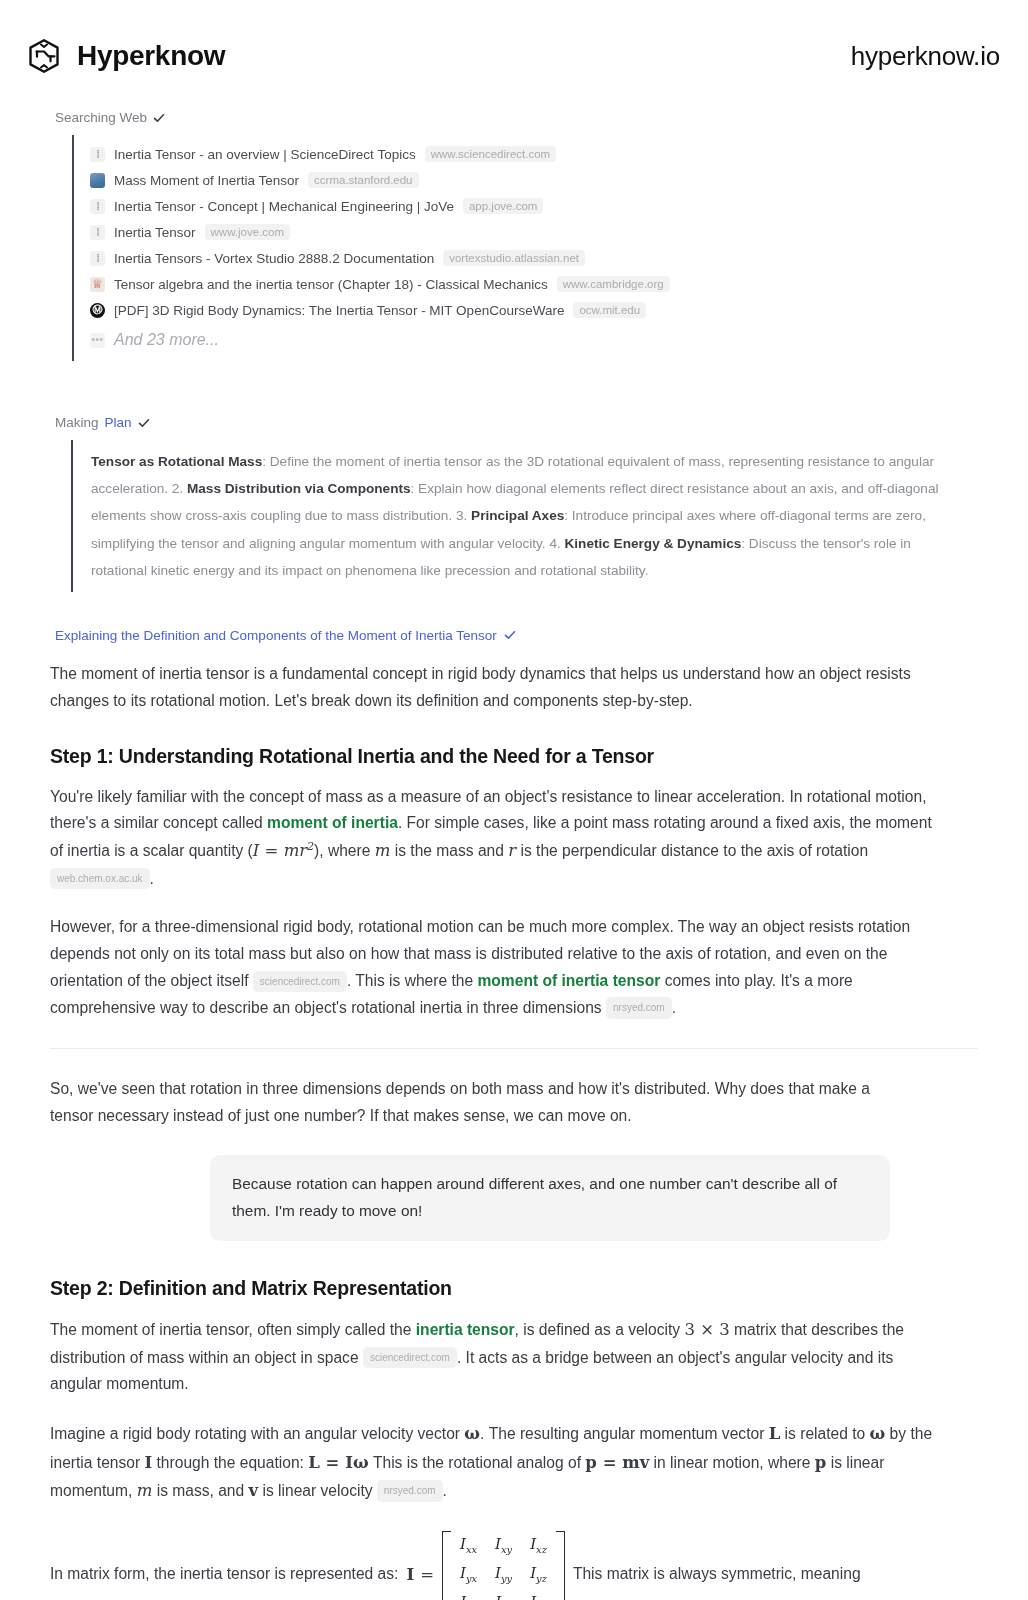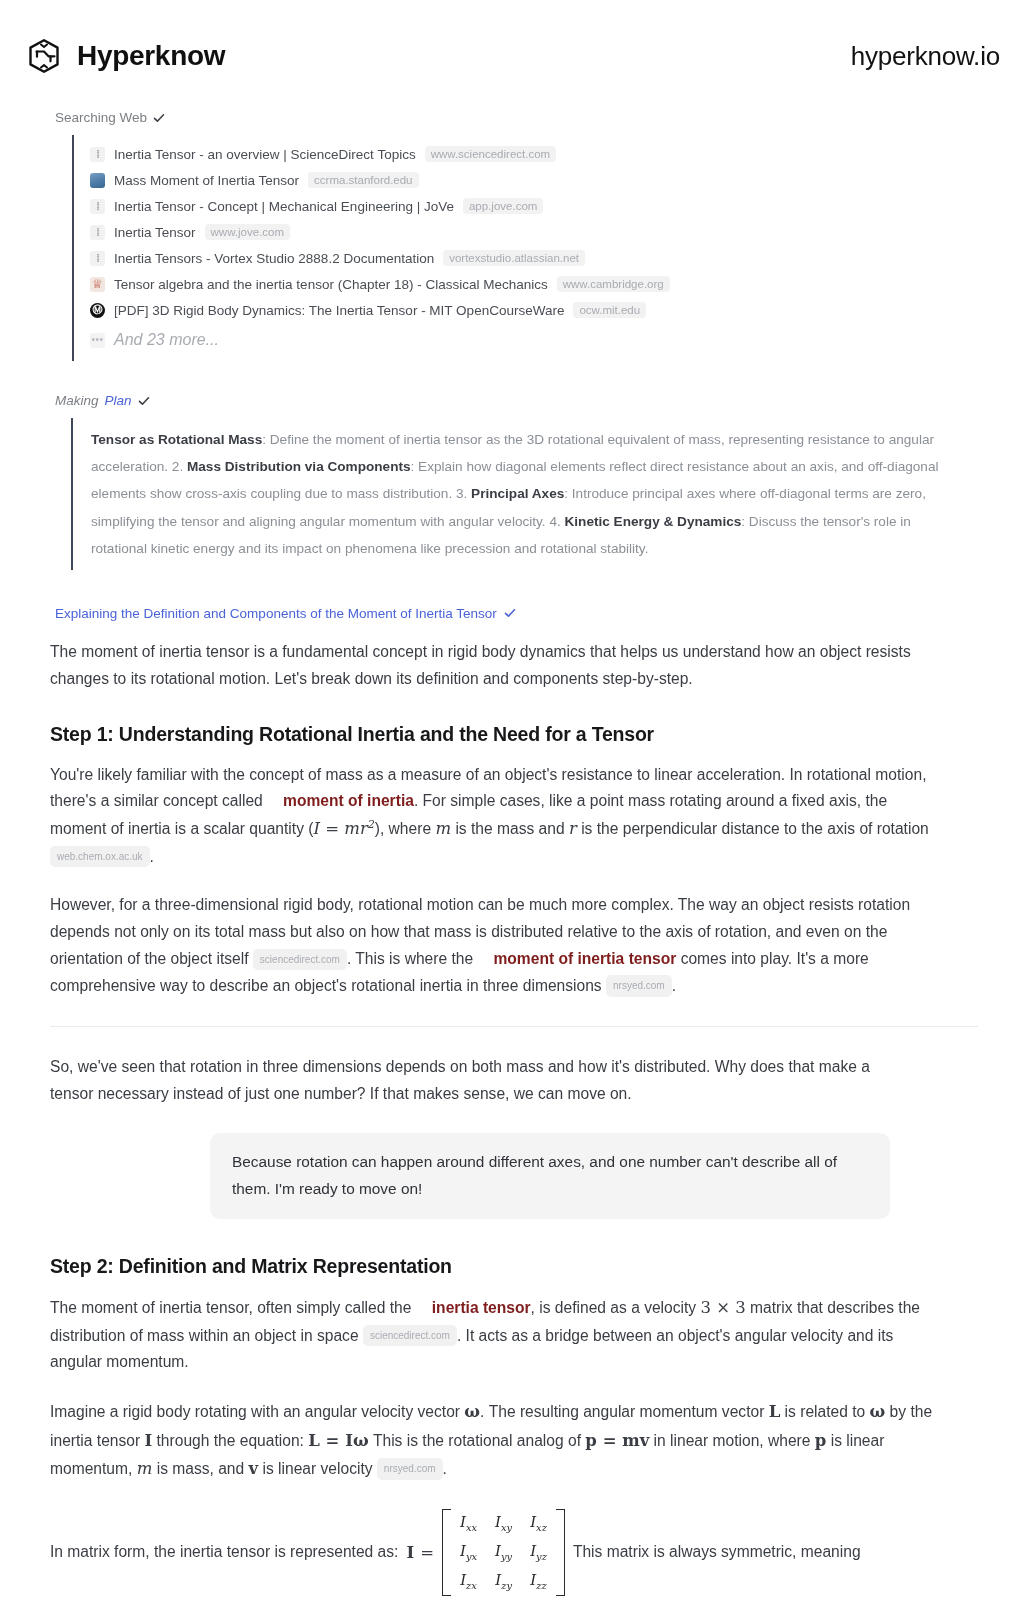--- a/index.html
+++ b/index.html
@@ -174,21 +174,21 @@
     color: #3a3e44;
     margin: 0 0 22px 0;
   }
   h2.step {
     font-size: 19.5px;
     font-weight: 600;
     letter-spacing: -0.2px;
     color: #17181a;
     margin: 30px 0 16px 0;
   }
-  .prose b { font-weight: 700; color: #7f1d1d; margin-left: 16px; }
+  .prose b { font-weight: 700; color: #15803d; }
 
   .src {
     display: inline-block;
     background: #f1f1f1;
     color: #a9adb3;
     font-size: 10px;
     border-radius: 5px;
     padding: 2px 7px;
     vertical-align: 1.5px;
     white-space: nowrap;
@@ -346,21 +346,21 @@
         <span class="chip">ocw.mit.edu</span>
       </div>
 
       <div class="more-row">
         <span class="more-dots">•••</span>
         <span class="more-text">And 23 more...</span>
       </div>
     </div>
   </div>
 
-  <div class="activity-label" style="margin-top:32px;font-style:italic;">
+  <div class="activity-label" style="margin-top:54px;">
     <span>Making</span>
     <span class="accent">Plan</span>
     <span class="check">
       <svg width="12" height="12" viewBox="0 0 12 12" fill="none">
           <path d="M1.5 6.4 4.4 9.2 10.5 2.8" stroke="currentColor" stroke-width="1.6" stroke-linecap="round" stroke-linejoin="round"></path>
         </svg>
     </span>
   </div>
 
   <div class="rail soft">

